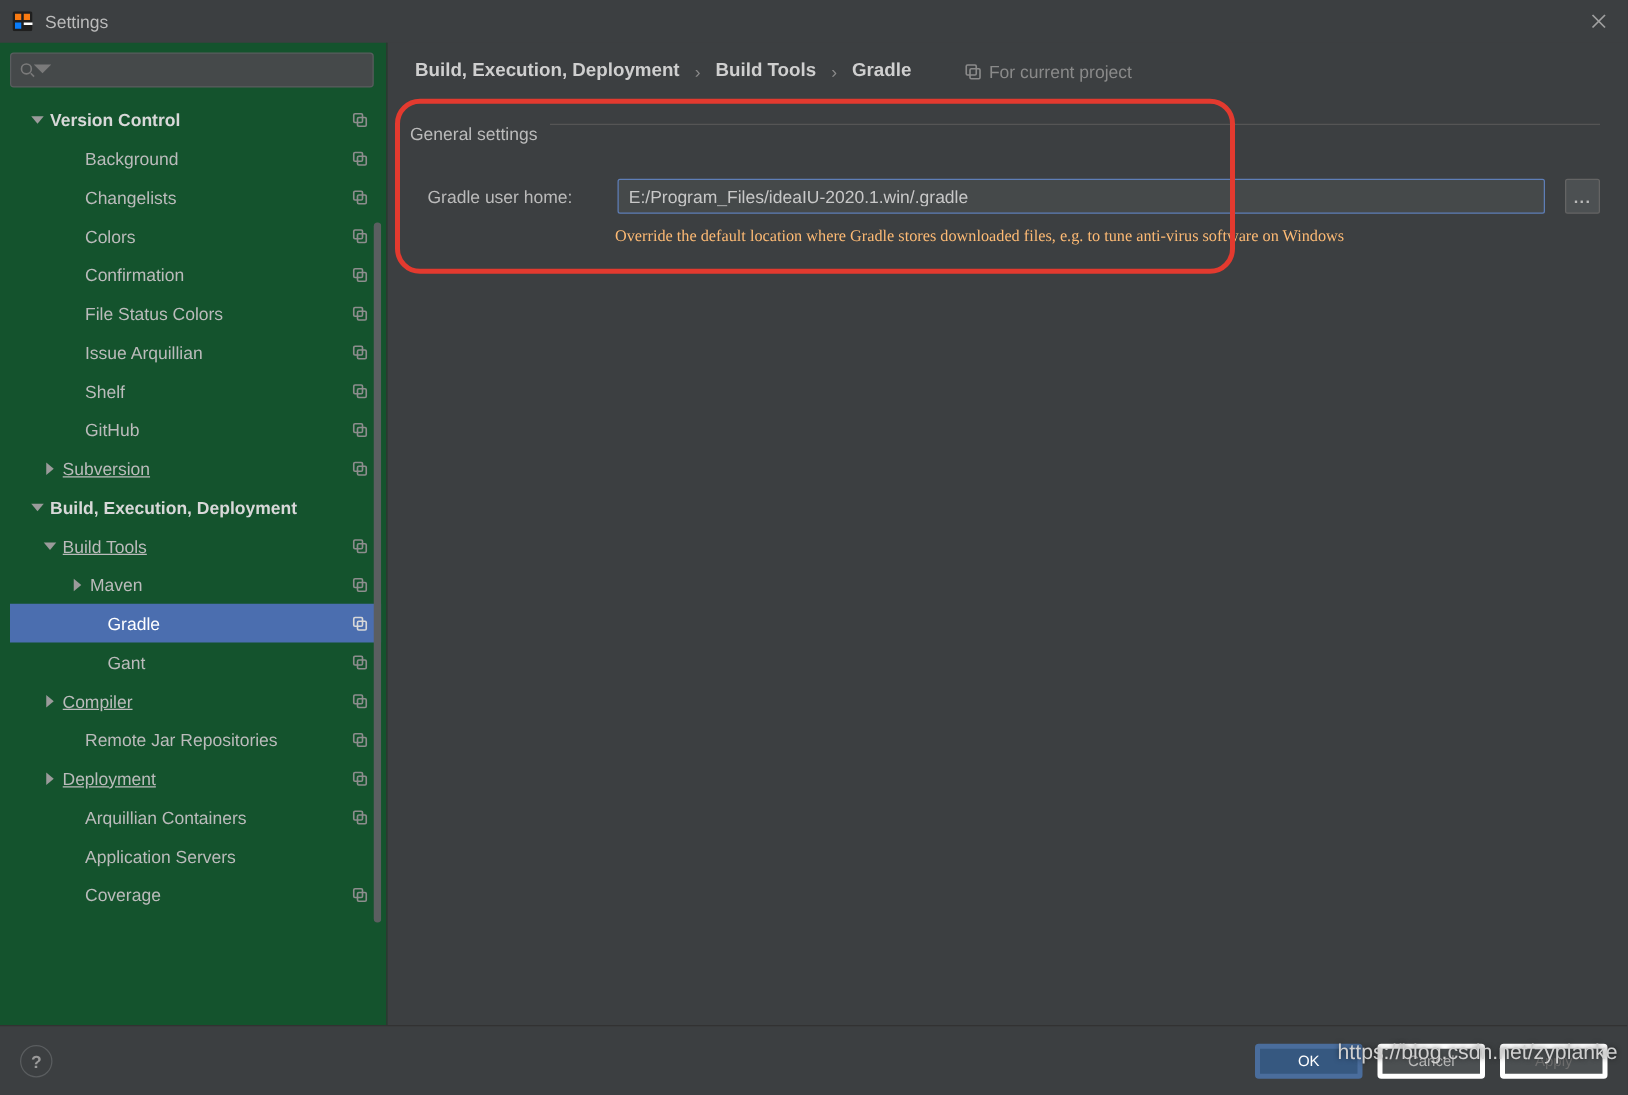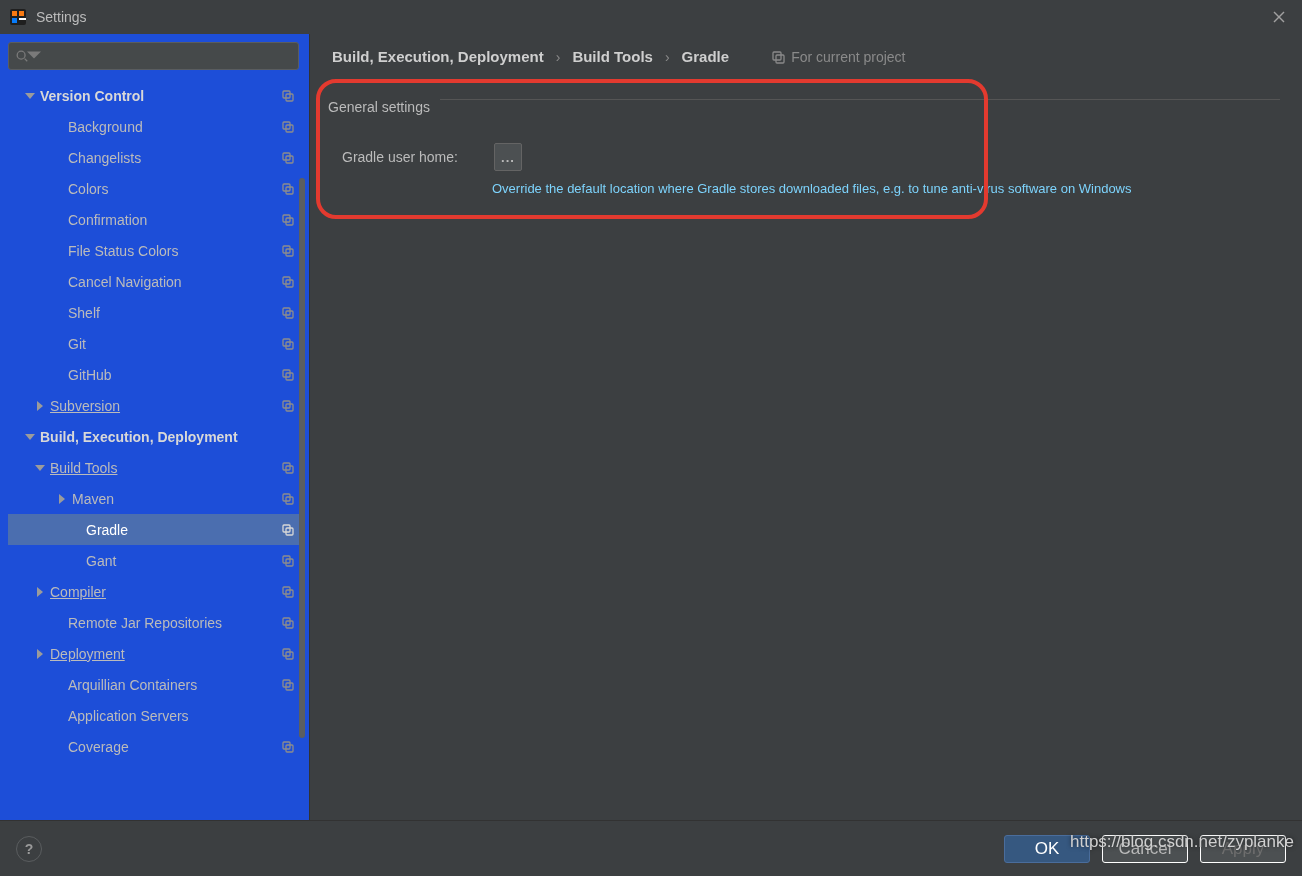--- a/index.html
+++ b/index.html
@@ -3,21 +3,21 @@
 <meta charset="utf-8">
 <style>
   * { box-sizing: border-box; margin: 0; padding: 0; }
   html, body { width: 1302px; height: 876px; overflow: hidden; font-family: "Segoe UI", Arial, sans-serif; font-size: 13px; color: #bbbbbb; background: #3c3f41; }
   .window { width: 1302px; height: 876px; display: flex; flex-direction: column; background: #3c3f41; }
   .titlebar { height: 34px; display: flex; align-items: center; padding: 0 10px; background: #3c3f41; position: relative; }
   .titlebar .app-icon { width: 16px; height: 16px; margin-right: 10px; }
   .titlebar .title { font-size: 14px; color: #bbbbbb; }
   .titlebar .close { position: absolute; right: 14px; top: 8px; width: 18px; height: 18px; display:flex; align-items:center; justify-content:center; color:#a0a0a0; cursor:pointer;}
   .body { flex: 1; display: flex; min-height: 0; }
-  .sidebar { width: 310px; background: #1d4ed8; border-right: 1px solid #323232; display:flex; flex-direction:column; padding: 8px 4px 0 8px;}
+  .sidebar { width: 310px; background: #14532d; border-right: 1px solid #323232; display:flex; flex-direction:column; padding: 8px 4px 0 8px;}
   .search-box { height: 28px; border: 1px solid #5a5d5f; background: #45494a; border-radius: 3px; display:flex; align-items:center; padding: 0 6px; margin: 0 6px 10px 0;}
   .search-box svg { width:14px; height:14px; color:#7a7a7a; }
   .search-box .chev { margin-left: -2px; color:#7a7a7a;}
   .tree { flex:1; overflow:hidden; position:relative;}
   .tree-row { height: 31px; display:flex; align-items:center; padding-right: 10px; cursor:pointer; color:#bbbbbb; font-size:14px;}
   .tree-row .arrow { width: 12px; display:inline-flex; align-items:center; justify-content:center; margin-right:4px;}
   .tree-row .label { flex:1; white-space:nowrap; overflow:hidden; text-overflow:ellipsis;}
   .tree-row .badge { width:14px; height:14px; color:#8d8d8d; display:flex; align-items:center; justify-content:center;}
   .tree-row.bold .label { font-weight:600; color:#d8d8d8;}
   .tree-row.selected { background: #4b6eaf; color:#ffffff; }
@@ -37,26 +37,26 @@
   .hint { display:flex; align-items:center; gap:6px; color:#8a8a8a; font-size:14px; margin-left: 30px;}
   .hint svg { width:14px; height:14px;}
   .section { margin-top: 34px; position:relative;}
   .section-header { display:flex; align-items:flex-start; }
   .section-header .sec-title { color:#bbbbbb; font-size:14px; padding-right: 10px;}
   .section-header .line { flex:1; height:1px; background:#555555; margin-left: 0;}
   .field-row { display:flex; align-items:center; margin-top: 28px; gap: 16px; padding-left: 14px;}
   .field-row .flabel { width: 136px; color:#bbbbbb; font-size:14px;}
   .text-input { flex:1; height:28px; border:1px solid #5e7eb7; background:#45494a; color:#c8c8c8; font-size:14px; padding: 0 8px; border-radius:2px;}
   .browse-btn { width:28px; height:28px; border:1px solid #646464; background:#4c5052; color:#bbbbbb; border-radius:2px; display:flex; align-items:center; justify-content:center; cursor:pointer; font-weight:bold; letter-spacing:1px;}
-  .hint-text { color:#7dd3fc; font-size:13px; padding-left: 164px; margin-top: 10px;}
+  .hint-text { color:#fdba74; font-size:13px; padding-left: 164px; margin-top: 10px; font-family: Liberation Serif, serif;}
   .red-box { position:absolute; border: 4px solid #e33a2f; border-radius: 20px; left: -12px; top: -20px; width: 672px; height: 140px; pointer-events:none;}
   .footer { height: 56px; background: #3c3f41; border-top: 1px solid #323232; display:flex; align-items:center; padding: 0 16px;}
   .help-btn { width:26px; height:26px; border:1px solid #5a5d5f; border-radius:13px; display:flex; align-items:center; justify-content:center; color:#9a9a9a; font-size:14px; font-weight:600; cursor:pointer;}
   .footer .spacer { flex:1; }
-  .btn { height:28px; min-width:86px; border:1px solid #ffffff; background:#4c5052; color:#bbbbbb; border-radius:3px; margin-left:12px; font-size:17px; cursor:pointer; padding: 0 14px;}
+  .btn { height:28px; min-width:86px; border:4px solid #ffffff; background:#4c5052; color:#bbbbbb; border-radius:3px; margin-left:12px; font-size:12px; cursor:pointer; padding: 0 14px;}
   .btn.primary { background:#365880; border-color:#4a6d9c; color:#ffffff; font-weight:500;}
   .btn.disabled { color:#6f6f6f; cursor:default;}
   .wm { position:absolute; right: 8px; bottom: 24px; color:#d0d0d0; font-size:17px; text-shadow: 0 0 4px rgba(0,0,0,.6);}
   .tri-down { display:inline-block; width:0; height:0; border-left:5px solid transparent; border-right:5px solid transparent; border-top:6px solid #9b9b9b;}
   .tri-right { display:inline-block; width:0; height:0; border-top:5px solid transparent; border-bottom:5px solid transparent; border-left:6px solid #9b9b9b;}
 </style>
 </head>
 <body>
 
 <div class="window">
@@ -148,39 +148,30 @@
           <div class="tree-row indent-2">
             <span class="label">File Status Colors</span>
             <span class="badge">
               <svg viewBox="0 0 14 14" fill="none" stroke="currentColor" stroke-width="1.3">
                 <rect x="2" y="2" width="7" height="7" rx="1"></rect>
                 <rect x="5" y="5" width="7" height="7" rx="1"></rect>
               </svg>
             </span>
           </div>
           <div class="tree-row indent-2">
-            <span class="label">Cancel Navigation</span>
+            <span class="label">Issue Arquillian</span>
             <span class="badge">
               <svg viewBox="0 0 14 14" fill="none" stroke="currentColor" stroke-width="1.3">
                 <rect x="2" y="2" width="7" height="7" rx="1"></rect>
                 <rect x="5" y="5" width="7" height="7" rx="1"></rect>
               </svg>
             </span>
           </div>
           <div class="tree-row indent-2">
             <span class="label">Shelf</span>
-            <span class="badge">
-              <svg viewBox="0 0 14 14" fill="none" stroke="currentColor" stroke-width="1.3">
-                <rect x="2" y="2" width="7" height="7" rx="1"></rect>
-                <rect x="5" y="5" width="7" height="7" rx="1"></rect>
-              </svg>
-            </span>
-          </div>
-          <div class="tree-row indent-2">
-            <span class="label">Git</span>
             <span class="badge">
               <svg viewBox="0 0 14 14" fill="none" stroke="currentColor" stroke-width="1.3">
                 <rect x="2" y="2" width="7" height="7" rx="1"></rect>
                 <rect x="5" y="5" width="7" height="7" rx="1"></rect>
               </svg>
             </span>
           </div>
           <div class="tree-row indent-2">
             <span class="label">GitHub</span>
             <span class="badge">
@@ -324,20 +315,21 @@
       </div>
 
       <div class="section">
         <div class="red-box"></div>
         <div class="section-header">
           <span class="sec-title">General settings</span>
           <span class="line"></span>
         </div>
         <div class="field-row">
           <span class="flabel">Gradle user home:</span>
+          <input class="text-input" type="text" value="E:/Program_Files/ideaIU-2020.1.win/.gradle" style="">
           <span class="browse-btn">...</span>
         </div>
         <div class="hint-text">Override the default location where Gradle stores downloaded files, e.g. to tune anti-virus software on Windows</div>
       </div>
 
     </div>
 
   </div>
 
   <div class="footer" style="position:relative;">

